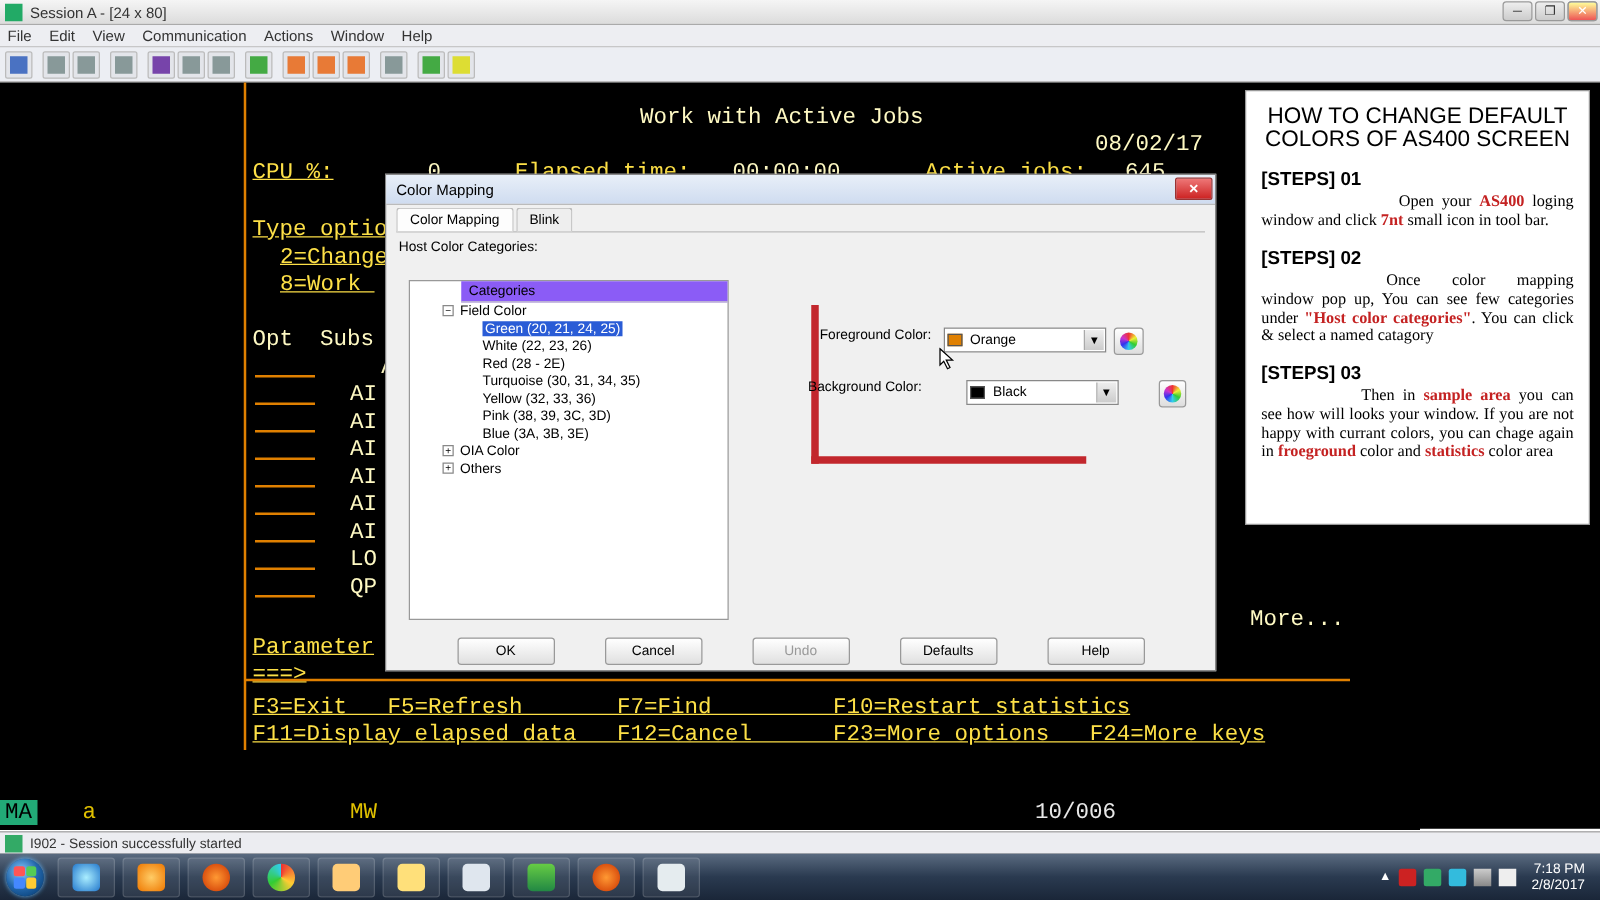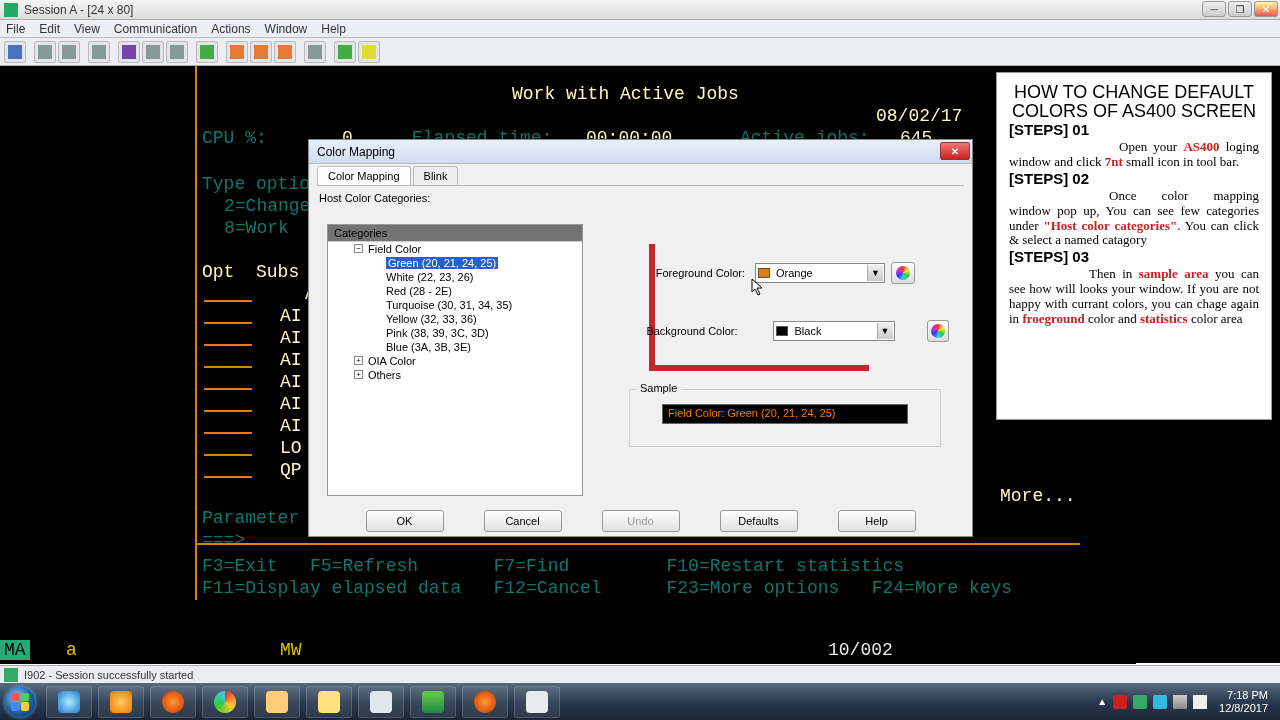--- a/index.html
+++ b/index.html
@@ -23,53 +23,53 @@
   .tb-ico.blue{background:#4a72c2;}
   .tb-ico.grey{background:#899;}
   .tb-ico.green{background:#4a4;}
   .tb-ico.yellow{background:#dd3;}
   .tb-ico.purple{background:#74a;}
   
   
   .terminal { position:absolute; top:66px; left:0; width:1280px; height:597px; background:#000; font-family: "Courier New", monospace; font-size:18px; color:#e08000; white-space:pre; }
   .terminal .line { position:absolute; }
   .t-white { color:#fef9c3; }
-  .t-orange { color:#0f766e; }
+  .t-orange { color:#fde047;text-decoration:underline; }
   .vline { position:absolute; left:195px; top:66px; width:2px; height:534px; background:#e08000; }
   .hline { position:absolute; left:196px; top:543px; width:884px; height:2px; background:#e08000; }
   .uline { position:absolute; height:2px; background:#e08000; }
   
   
   .instr { position:absolute; top:72px; right:8px; width:276px; height:348px; background:#fff; border:1px solid #999; padding:10px 12px; font-family: Georgia, serif; }
   .instr h1 { font-family: Arial, sans-serif; font-size:18px; font-weight:normal; text-align:center; line-height:1.05; }
-  .instr .step { font-family: Arial, sans-serif; font-size:15px; font-weight:bold; margin-top:0; }
+  .instr .step { font-family: Arial, sans-serif; font-size:15px; font-weight:bold; margin-top:14px; }
   .instr p { font-size:13px; text-align:justify; margin-top:2px; line-height:1.15; }
   .instr .red { color:#c42222; font-weight:bold; }
   
   
   .dialog { position:absolute; left:308px; top:139px; width:665px; height:398px; background:#f0f0f0; border:1px solid #888; box-shadow:2px 2px 6px rgba(0,0,0,.4); }
   .dlg-title { height:24px; background:linear-gradient(#e8eff8,#cfdcf0); display:flex; align-items:center; padding-left:8px; font-size:12px; border-bottom:1px solid #bbb; position:relative; }
   .dlg-close { position:absolute; right:2px; top:2px; width:30px; height:18px; background:linear-gradient(#e77,#c22); border:1px solid #933; border-radius:2px; color:#fff; display:flex; align-items:center; justify-content:center; font-size:10px; font-weight:bold; }
   .dlg-body { padding:2px 8px 8px 8px; position:relative; height:374px; }
   .tabs { display:flex; border-bottom:1px solid #bbb; }
   .tab { padding:3px 10px; background:#eee; border:1px solid #bbb; border-bottom:none; margin-right:2px; border-radius:3px 3px 0 0; font-size:11px; }
   .tab.active { background:#fdfdfd; }
   .section-lbl { font-size:11px; margin:6px 0 4px 2px; }
   .treebox { width:256px; height:272px; background:#fff; border:1px solid #999; position:absolute; left:18px; top:60px; font-size:11px; }
-  .treehdr { background:#737373; padding:2px 6px; border-bottom:1px solid #ccc; }
+  .treehdr { background:#8b5cf6; padding:2px 6px; border-bottom:1px solid #ccc;margin-left:41px; }
   .tree-item { padding:1px 0 1px 30px; position:relative; }
   .tree-item.lvl1 { padding-left:40px; }
   .tree-item.lvl2 { padding-left:58px; }
   .tree-item .minus { position:absolute; left:18px; top:2px; width:9px; height:9px; border:1px solid #888; background:#fff; font-size:8px; line-height:8px; text-align:center; }
   .tree-item.lvl1 .minus { left:26px; }
   .tree-item.selected span.sel { background:#2a5cd6; color:#fff; padding:0 2px; }
   .plus { position:absolute; left:26px; top:2px; width:9px;height:9px; border:1px solid #888; background:#fff; font-size:8px; line-height:8px; text-align:center; }
   
   .rightarea { position:absolute; left:300px; top:60px; width:340px; }
-  .fldrow { display:flex; align-items:center; margin:36px 0 0 30px; gap:6px; }
+  .fldrow { display:flex; margin:36px 0 0 30px; gap:6px; }
   .fldrow .lbl { width:110px; text-align:right; font-size:11px; padding-right:4px; }
   .combo { width:130px; height:20px; background:#fff; border:1px solid #888; display:flex; align-items:center; font-size:11px; padding-left:2px; position:relative; }
   .swatch { width:12px; height:10px; border:1px solid #555; display:inline-block; margin-right:6px; }
   .combo .arrow { position:absolute; right:1px; top:1px; width:16px; height:16px; background:linear-gradient(#eee,#ccc); border-left:1px solid #aaa; display:flex; align-items:center; justify-content:center; font-size:9px; }
   .colorbtn { width:24px; height:22px; border:1px solid #999; border-radius:3px; background:linear-gradient(#fff,#ddd); display:flex; align-items:center; justify-content:center; }
   .palette-ico { width:14px; height:14px; border-radius:50%; background: conic-gradient(#e33,#ee3,#3c3,#3ce,#33e,#c3c,#e33); }
   
   .red-callout { position:absolute; border-left:6px solid #c2272d; border-bottom:6px solid #c2272d; left:340px; top:80px; width:220px; height:127px; }
   .cursor { position:absolute; left:442px; top:114px; width:12px; height:18px; background:transparent; }
   .cursor svg { position:absolute; }
@@ -273,58 +273,54 @@
         <div class="lbl">Foreground Color:</div>
         <div class="combo">
           <span class="swatch" style="background:#e08000"></span>
           <span>Orange</span>
           <div class="arrow">▼</div>
         </div>
         <div class="colorbtn">
             <div class="palette-ico"></div>
           </div>
       </div>
-      <div class="fldrow" style="margin-top:36px;gap:32px;">
+      <div class="fldrow" style="margin-top:20px;gap:32px;">
         <div class="lbl">Background Color:</div>
         <div class="combo">
           <span class="swatch" style="background:#000"></span>
           <span>Black</span>
           <div class="arrow">▼</div>
         </div>
         <div class="colorbtn">
             <div class="palette-ico"></div>
           </div>
       </div>
     </div>
     <div class="cursor">
       <svg width="14" height="20">
           <path d="M1 1 L1 14 L4 11 L7 17 L9 16 L6 10 L11 10 Z" fill="#fff" stroke="#000" stroke-width="1"></path>
         </svg>
     </div>
 
-    <div class="sample-grp">
-      <div class="grplbl">Sample</div>
-      <div class="sample-box">Field Color: Green (20, 21, 24, 25)</div>
-    </div>
 
     <div class="dlg-buttons">
       <button class="dlg-btn">OK</button>
       <button class="dlg-btn">Cancel</button>
       <button class="dlg-btn" disabled="">Undo</button>
       <button class="dlg-btn">Defaults</button>
       <button class="dlg-btn">Help</button>
     </div>
   </div>
 </div>
 
 <div class="statusrow">
   <span class="ma">MA</span>
   <span class="a">a</span>
   <span class="mw">MW</span>
-  <span class="coord">10/002</span>
+  <span class="coord">10/006</span>
 </div>
 
 <div class="app-status">
   <span class="sbi"></span>
   <span>I902 - Session successfully started</span>
 </div>
 
 <div class="taskbar">
   <div class="start-orb">
     <div class="orb">
@@ -366,16 +362,16 @@
     </div>
   <div class="tray">
     <span style="font-size:10px">▲</span>
     <span class="tri" style="background:#c22;border-radius:2px"></span>
     <span class="tri" style="background:#3a6;border-radius:2px"></span>
     <span class="tri" style="background:#3bd;border-radius:2px"></span>
     <span class="tri" style="background:linear-gradient(#ccc,#888)"></span>
     <span class="tri" style="background:#eee"></span>
     <div class="clock">
       <div>7:18 PM</div>
-      <div>12/8/2017</div>
+      <div>2/8/2017</div>
     </div>
   </div>
 </div>
 
 </body></html>

